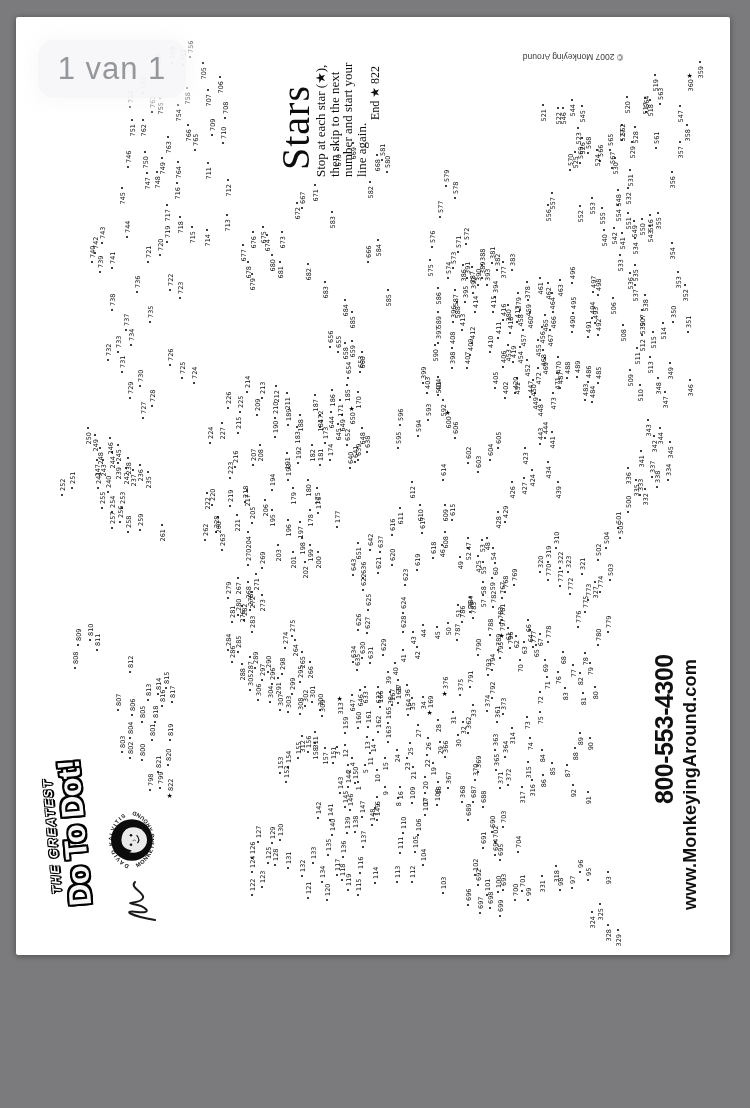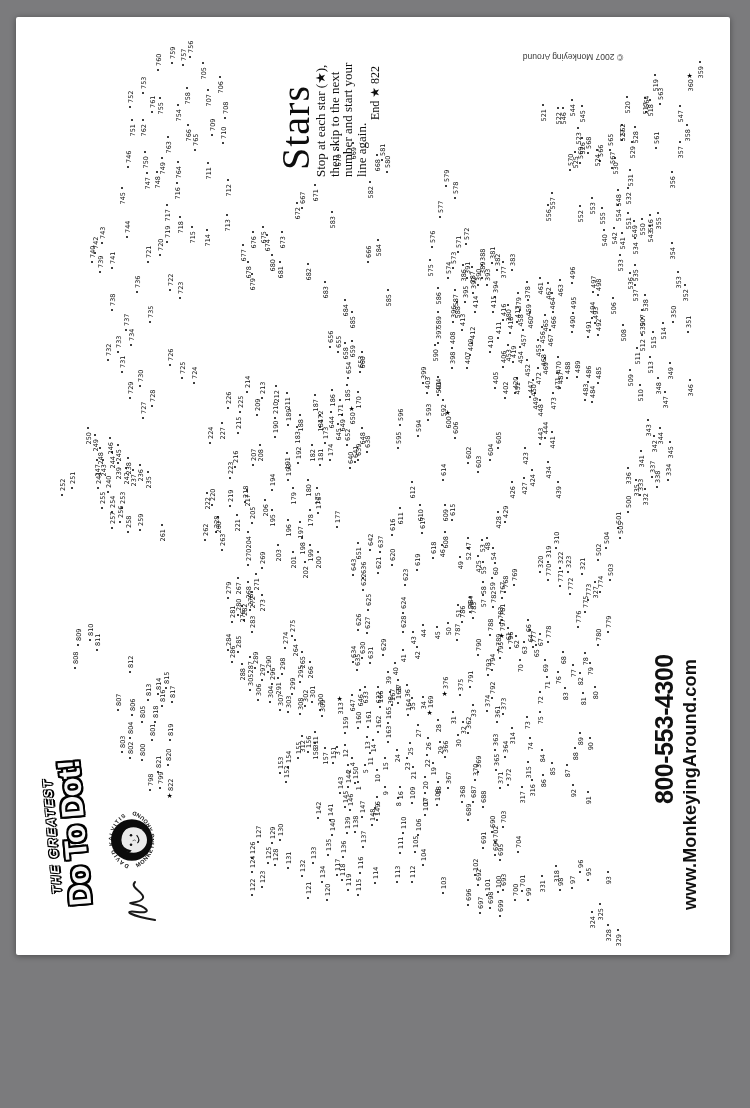--- a/index.html
+++ b/index.html
@@ -3096,20 +3096,23 @@
       <div class="dot" style="left: 558px; top: 482px;">
         <span class="pt"></span>
         <span class="lbl below">439</span>
       </div>
       <div class="dot" style="left: 505px; top: 522px;">
         <span class="pt"></span>
         <span class="lbl above">429</span>
       </div>
     </div>
 
+  <div class="pill">
+    <span>1 van 1</span>
+  </div>
 
   <div class="vtext title">Stars</div>
   <div class="vtext instructions">Stop at each star (★), then skip to the next number and start your line again.</div>
   <div class="vtext end-label">End ★ 822</div>
   <div class="copyright">© 2007 Monkeying Around</div>
 
   <div class="vtext phone">800-553-4300</div>
   <div class="vtext site">www.MonkeyingAround.com</div>
 
   <div class="logo">

